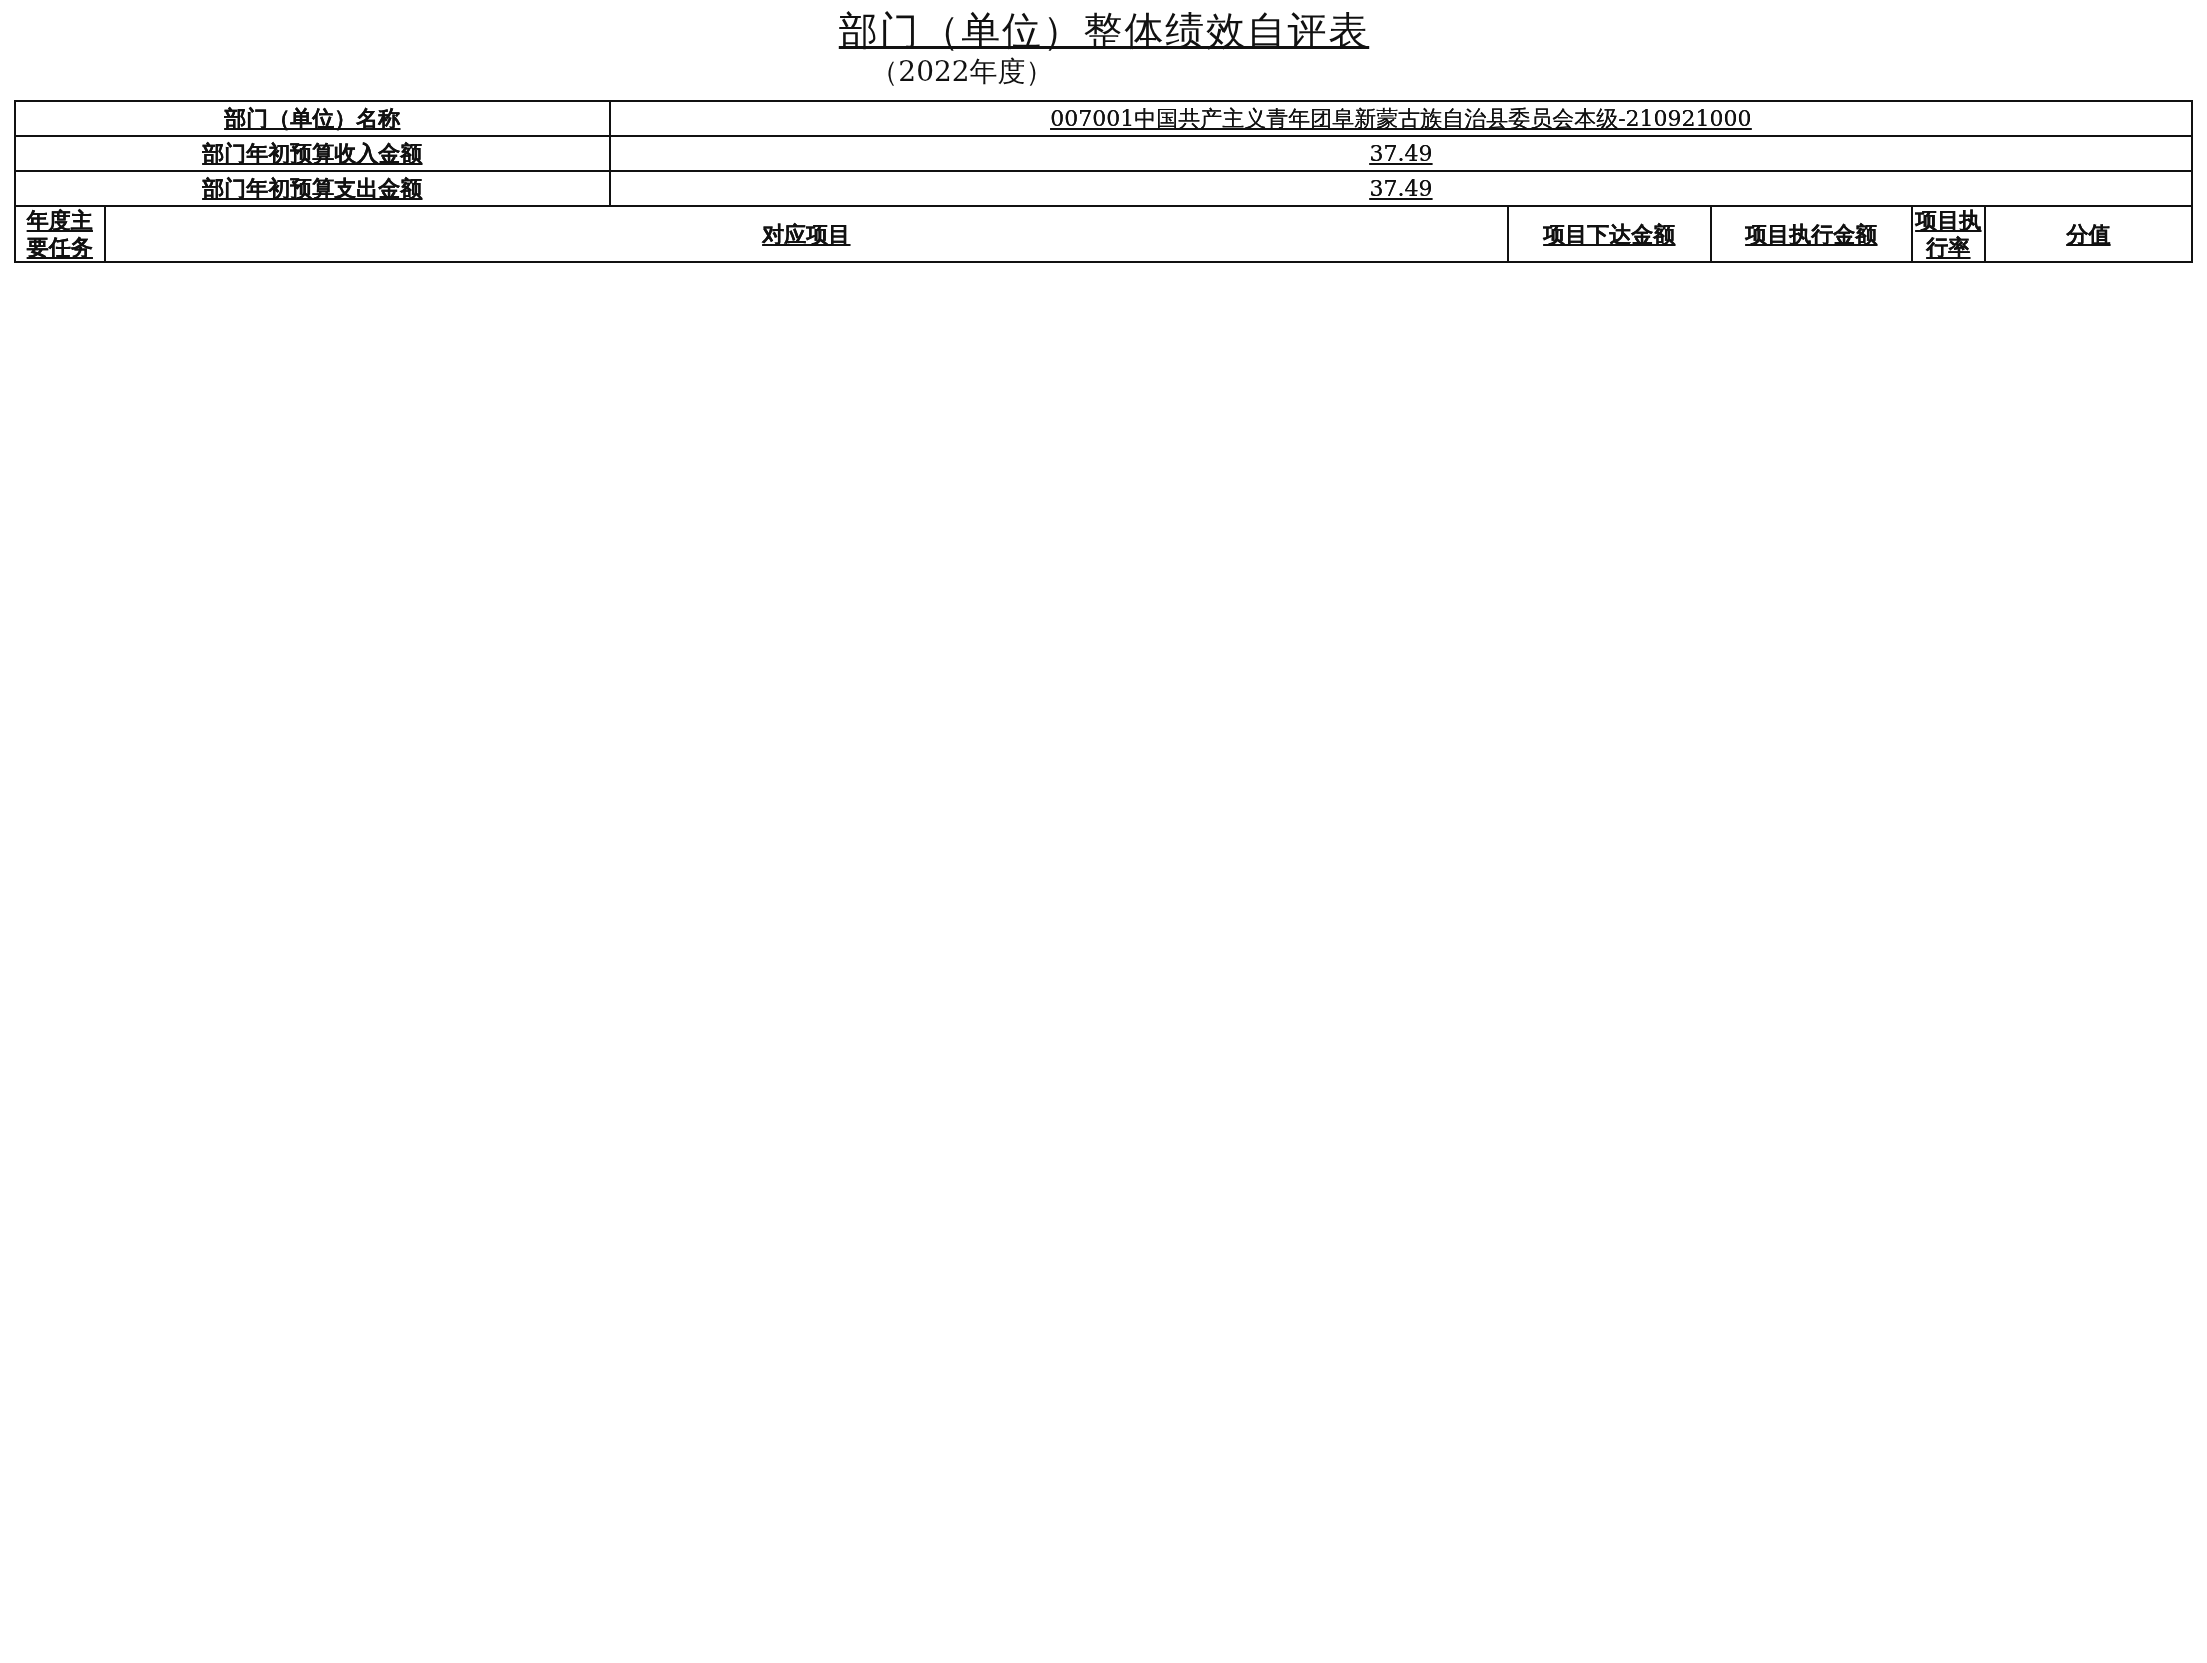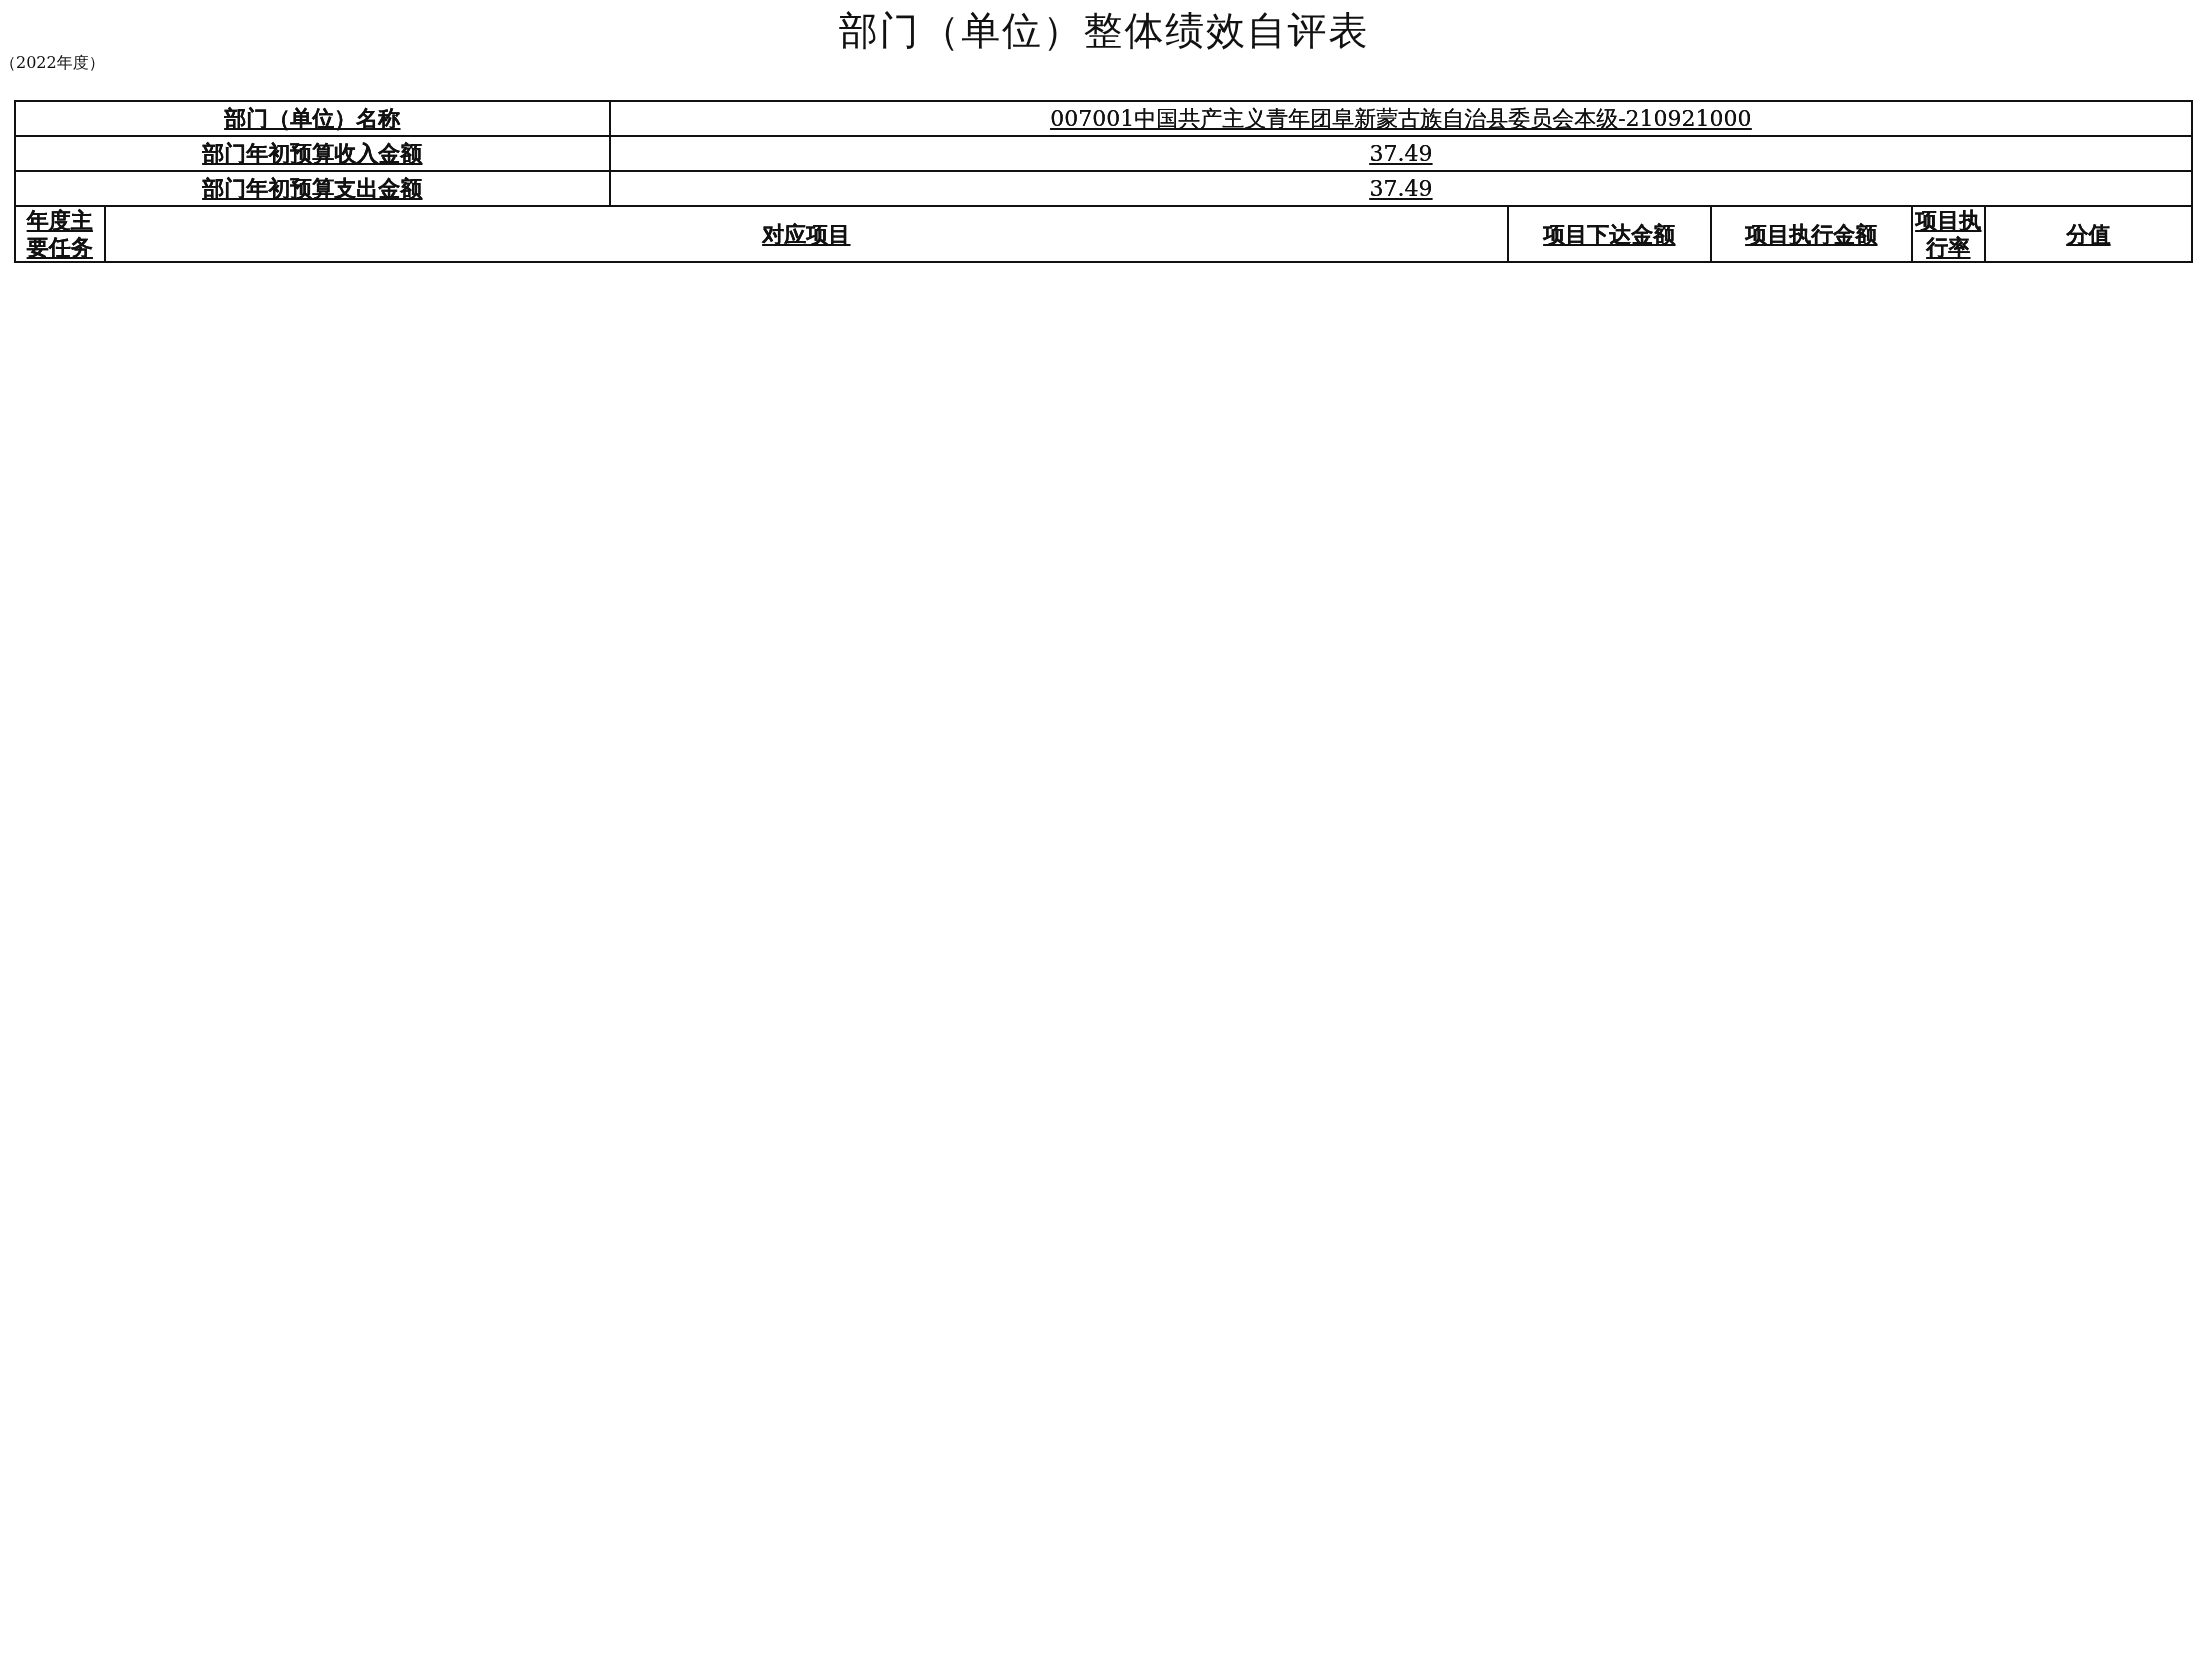--- a/index.html
+++ b/index.html
@@ -1,21 +1,21 @@
 <!DOCTYPE html>
 <html style="font-size:14.7px"><head>
 <meta charset="utf-8">
 <style>
   html, body { margin:0; padding:0; background:#ffffff; }
   body { width:2208px; height:1663px; position:relative; overflow:hidden;
          font-family:"DejaVu Serif","Liberation Serif",serif; color:#111; }
   .title { position:absolute; left:0; width:2208px; top:3.7px; text-align:center;
-           font-size:39px; letter-spacing:1.8px; }
-  .subtitle { position:absolute; left:0; width:1924px; top:53px; text-align:left;
-              font-size:16px; }
+           font-size:39px; letter-spacing:1.8px;text-decoration:underline; }
+  .subtitle { position:absolute; left:0; width:1924px; top:53px; text-align:center;
+              font-size:28px; }
   table.grid { position:absolute; left:13.8px; top:100px; border-collapse:collapse;
                table-layout:fixed; width:2178px;text-decoration:underline; }
   table.grid td { border:2.3px solid #111; text-align:center; vertical-align:middle;
                   font-size:22px; line-height:27px; padding:0 1.8px; overflow:hidden; position:relative;
                   white-space:normal; word-break:break-all; }
   td.b { font-weight:bold; }
   tr.r-top td { height:33px; }
   tr.r-hdr td { height:34px; }
 </style>
 </head>

